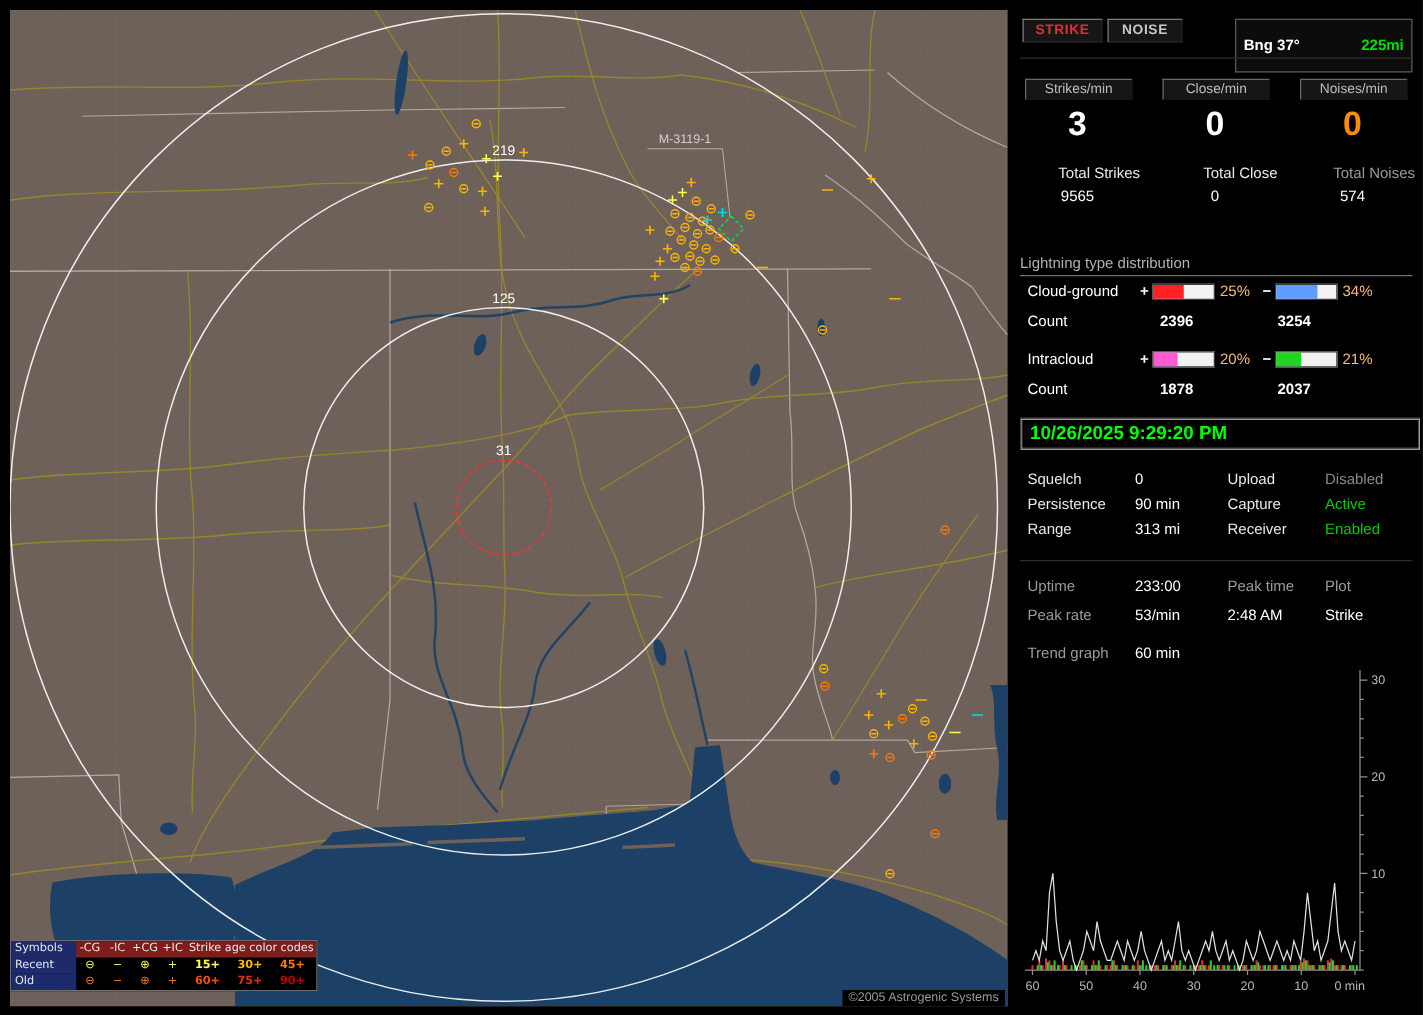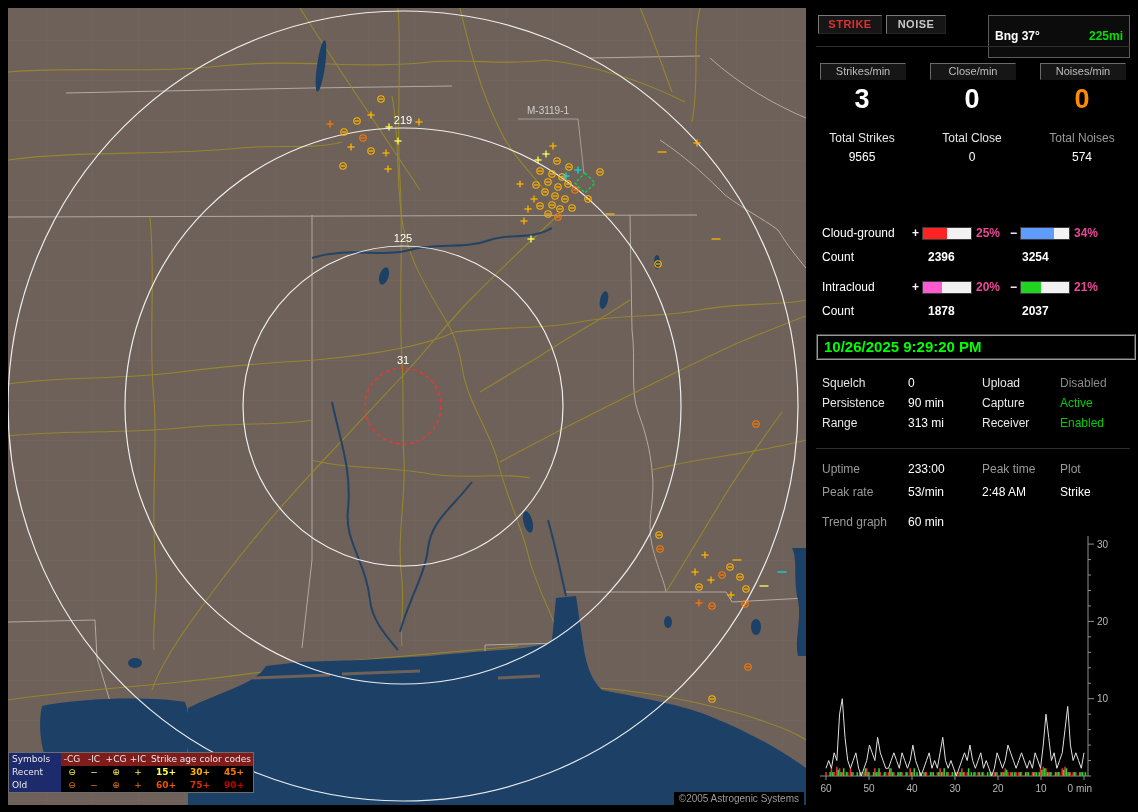--- a/index.html
+++ b/index.html
@@ -23,31 +23,31 @@
        border:1px outset #7a7a7a;font-size:11px;font-weight:bold;letter-spacing:.5px;cursor:pointer;}
   .btn.strike{color:#e03030;}
   .btn.noise{color:#c8c8c8;}
   .bearing{position:absolute;height:17px;line-height:17px;background:#0c0c0c;border:1px solid #5a5a5a;
            display:flex;justify-content:space-between;padding:12px 6px;font-weight:bold;font-size:12px;}
   .grn{color:#00e000;}
   .ratebox{position:absolute;width:84px;height:15px;line-height:15px;text-align:center;background:#161616;
            border:1px outset #6a6a6a;color:#bdbdbd;font-size:11px;cursor:pointer;}
   .bignum{position:absolute;width:88px;text-align:center;font-size:27px;font-weight:bold;color:#fff;}
   .bignum.orange{color:#ff8c00;}
-  .tlabel{position:absolute;width:100px;text-align:center;font-size:12px;color:#e8e8e8;}
+  .tlabel{position:absolute;width:100px;text-align:right;font-size:12px;color:#e8e8e8;}
   .tlabel.dim{color:#9a9a9a;}
   .tvalue{position:absolute;width:100px;text-align:center;font-size:12px;color:#fff;}
   .dist-title{position:absolute;left:4px;top:203px;width:314px;color:#b0b0b0;font-size:12px;
               border-bottom:1px solid #707070;padding-bottom:3px;}
   .drow{position:absolute;left:0;width:326px;height:14px;}
   .drow .lbl{position:absolute;left:10px;font-weight:normal;color:#fff;}
   .drow .sign{position:absolute;font-weight:bold;color:#fff;}
   .bar{position:absolute;width:48px;height:11px;top:1px;background:#f2f2f2;border:1px solid #3a3a3a;}
   .bar .fill{height:100%;}
-  .pct{position:absolute;font-weight:bold;color:#ec4899;}
+  .pct{position:absolute;font-weight:normal;color:#fdba74;}
   .crow{position:absolute;left:0;width:326px;height:14px;}
   .crow .lbl{position:absolute;left:10px;color:#fff;}
   .crow .cnt{position:absolute;font-weight:bold;color:#fff;}
   .datebox{position:absolute;left:4px;top:334px;width:310px;height:22px;background:#000;
            border:2px groove #9a9a9a;color:#00ff00;font-weight:bold;font-size:15px;line-height:22px;padding-left:6px;box-sizing:content-box;}
   .grid-lbl{position:absolute;color:#e8e8e8;}
   .grid-val{position:absolute;color:#fff;}
   .grid-dim{position:absolute;color:#8a8a8a;}
   .grid-grn{position:absolute;color:#00cc00;}
   .statlbl{position:absolute;color:#9a9a9a;}
@@ -335,20 +335,21 @@
     <div class="bignum" style="left:116px;top:84px">0</div>
     <div class="bignum orange" style="left:226px;top:84px">0</div>
 
     <div class="tlabel" style="left:0px;top:131px">Total Strikes</div>
     <div class="tlabel" style="left:110px;top:131px">Total Close</div>
     <div class="tlabel dim" style="left:220px;top:131px">Total Noises</div>
     <div class="tvalue" style="left:0px;top:150px">9565</div>
     <div class="tvalue" style="left:110px;top:150px">0</div>
     <div class="tvalue" style="left:220px;top:150px">574</div>
 
+    <div class="dist-title">Lightning type distribution</div>
 
     <div class="drow" style="top:226px">
       <span class="lbl">Cloud-ground</span>
       <span class="sign" style="left:100px">+</span>
       <span class="bar" style="left:110px">
           <span class="fill" style="display: block; width: 50%; background: rgb(255, 34, 34);"></span>
         </span>
       <span class="pct" style="left:164px">25%</span>
       <span class="sign" style="left:198px">−</span>
       <span class="bar" style="left:208px">

